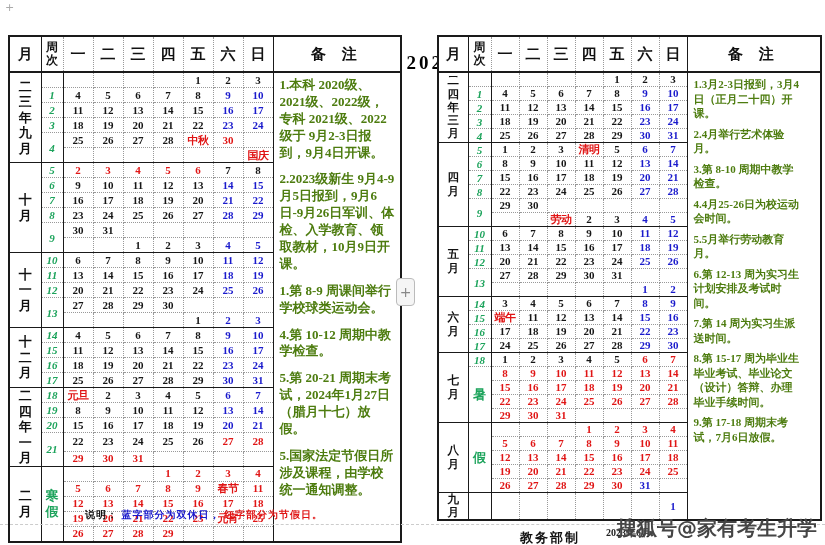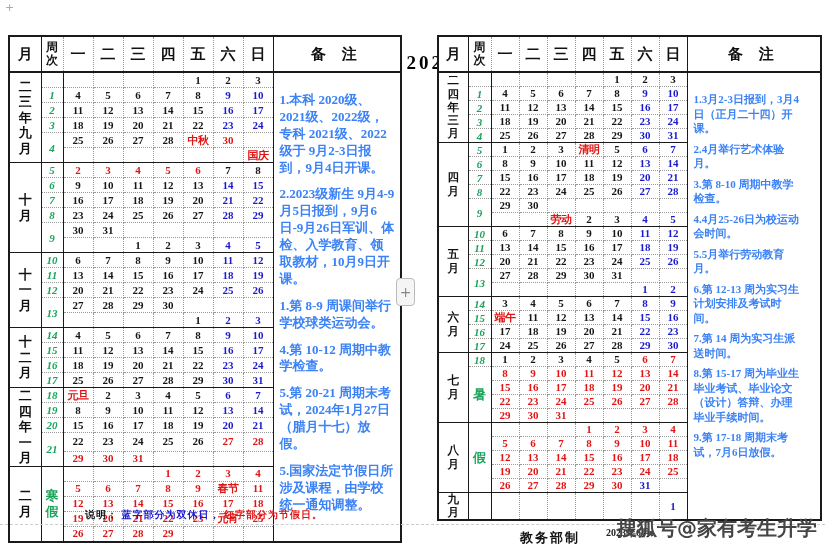--- a/index.html
+++ b/index.html
@@ -31,22 +31,22 @@
   .t-right td.month{font-size:11.5px;line-height:1.15;}
   td.wk{border-right:1.5px solid #1a1a1a;}
   td.week{font-family:"Liberation Serif",serif;font-style:italic;font-weight:bold;
           font-size:11px;color:#1ca35b;}
   td.season{font-weight:bold;font-size:13px;color:#1ca35b;line-height:1.2;}
   td.day{font-family:"Liberation Serif",serif;font-weight:bold;font-size:11px;line-height:1;}
   .dk{color:#161616}.du{color:#1a1acc}.dr{color:#e01515}
   .df{color:#e01515;font-size:8px;letter-spacing:-0.5px;font-family:"DejaVu Sans",sans-serif;}
   .gs{border-top:1.6px solid #1a1a1a !important;}
   td.notes{vertical-align:top;text-align:left;border-left:1.5px solid #1a1a1a;
-           padding:19px 5px 0 6px;font-family:"Liberation Serif",serif;font-weight:bold;
-           color:#3b82f6;font-size:13px;line-height:1.3;white-space:normal;}
+           padding:4px 5px 0 6px;font-family:"Liberation Serif",serif;font-weight:bold;
+           color:#4d7c0f;font-size:13px;line-height:1.3;white-space:normal;}
   .t-right td.notes{font-size:11px;line-height:1.32;}
   td.notes p{margin:0 0 10px 0;}
   .t-right td.notes p{margin:0 16px 6px 0;}
   .legend{position:absolute;left:8px;top:508px;width:392px;text-align:center;
           font-family:"Liberation Serif",serif;font-weight:bold;font-size:10px;letter-spacing:1px;}
   .legend .lg-b{color:#1a1acc}.legend .lg-r{color:#e01515}.legend .lg-k{color:#111}
   .dashline{position:absolute;left:0;top:524px;width:825px;border-top:1px dashed #cccccc;}
   .dept{position:absolute;left:520px;top:529px;font-family:"Liberation Serif",serif;
         font-weight:bold;font-size:13px;letter-spacing:2px;color:#111;}
   .pubdate{position:absolute;left:606px;top:526px;font-family:"Liberation Serif",serif;

